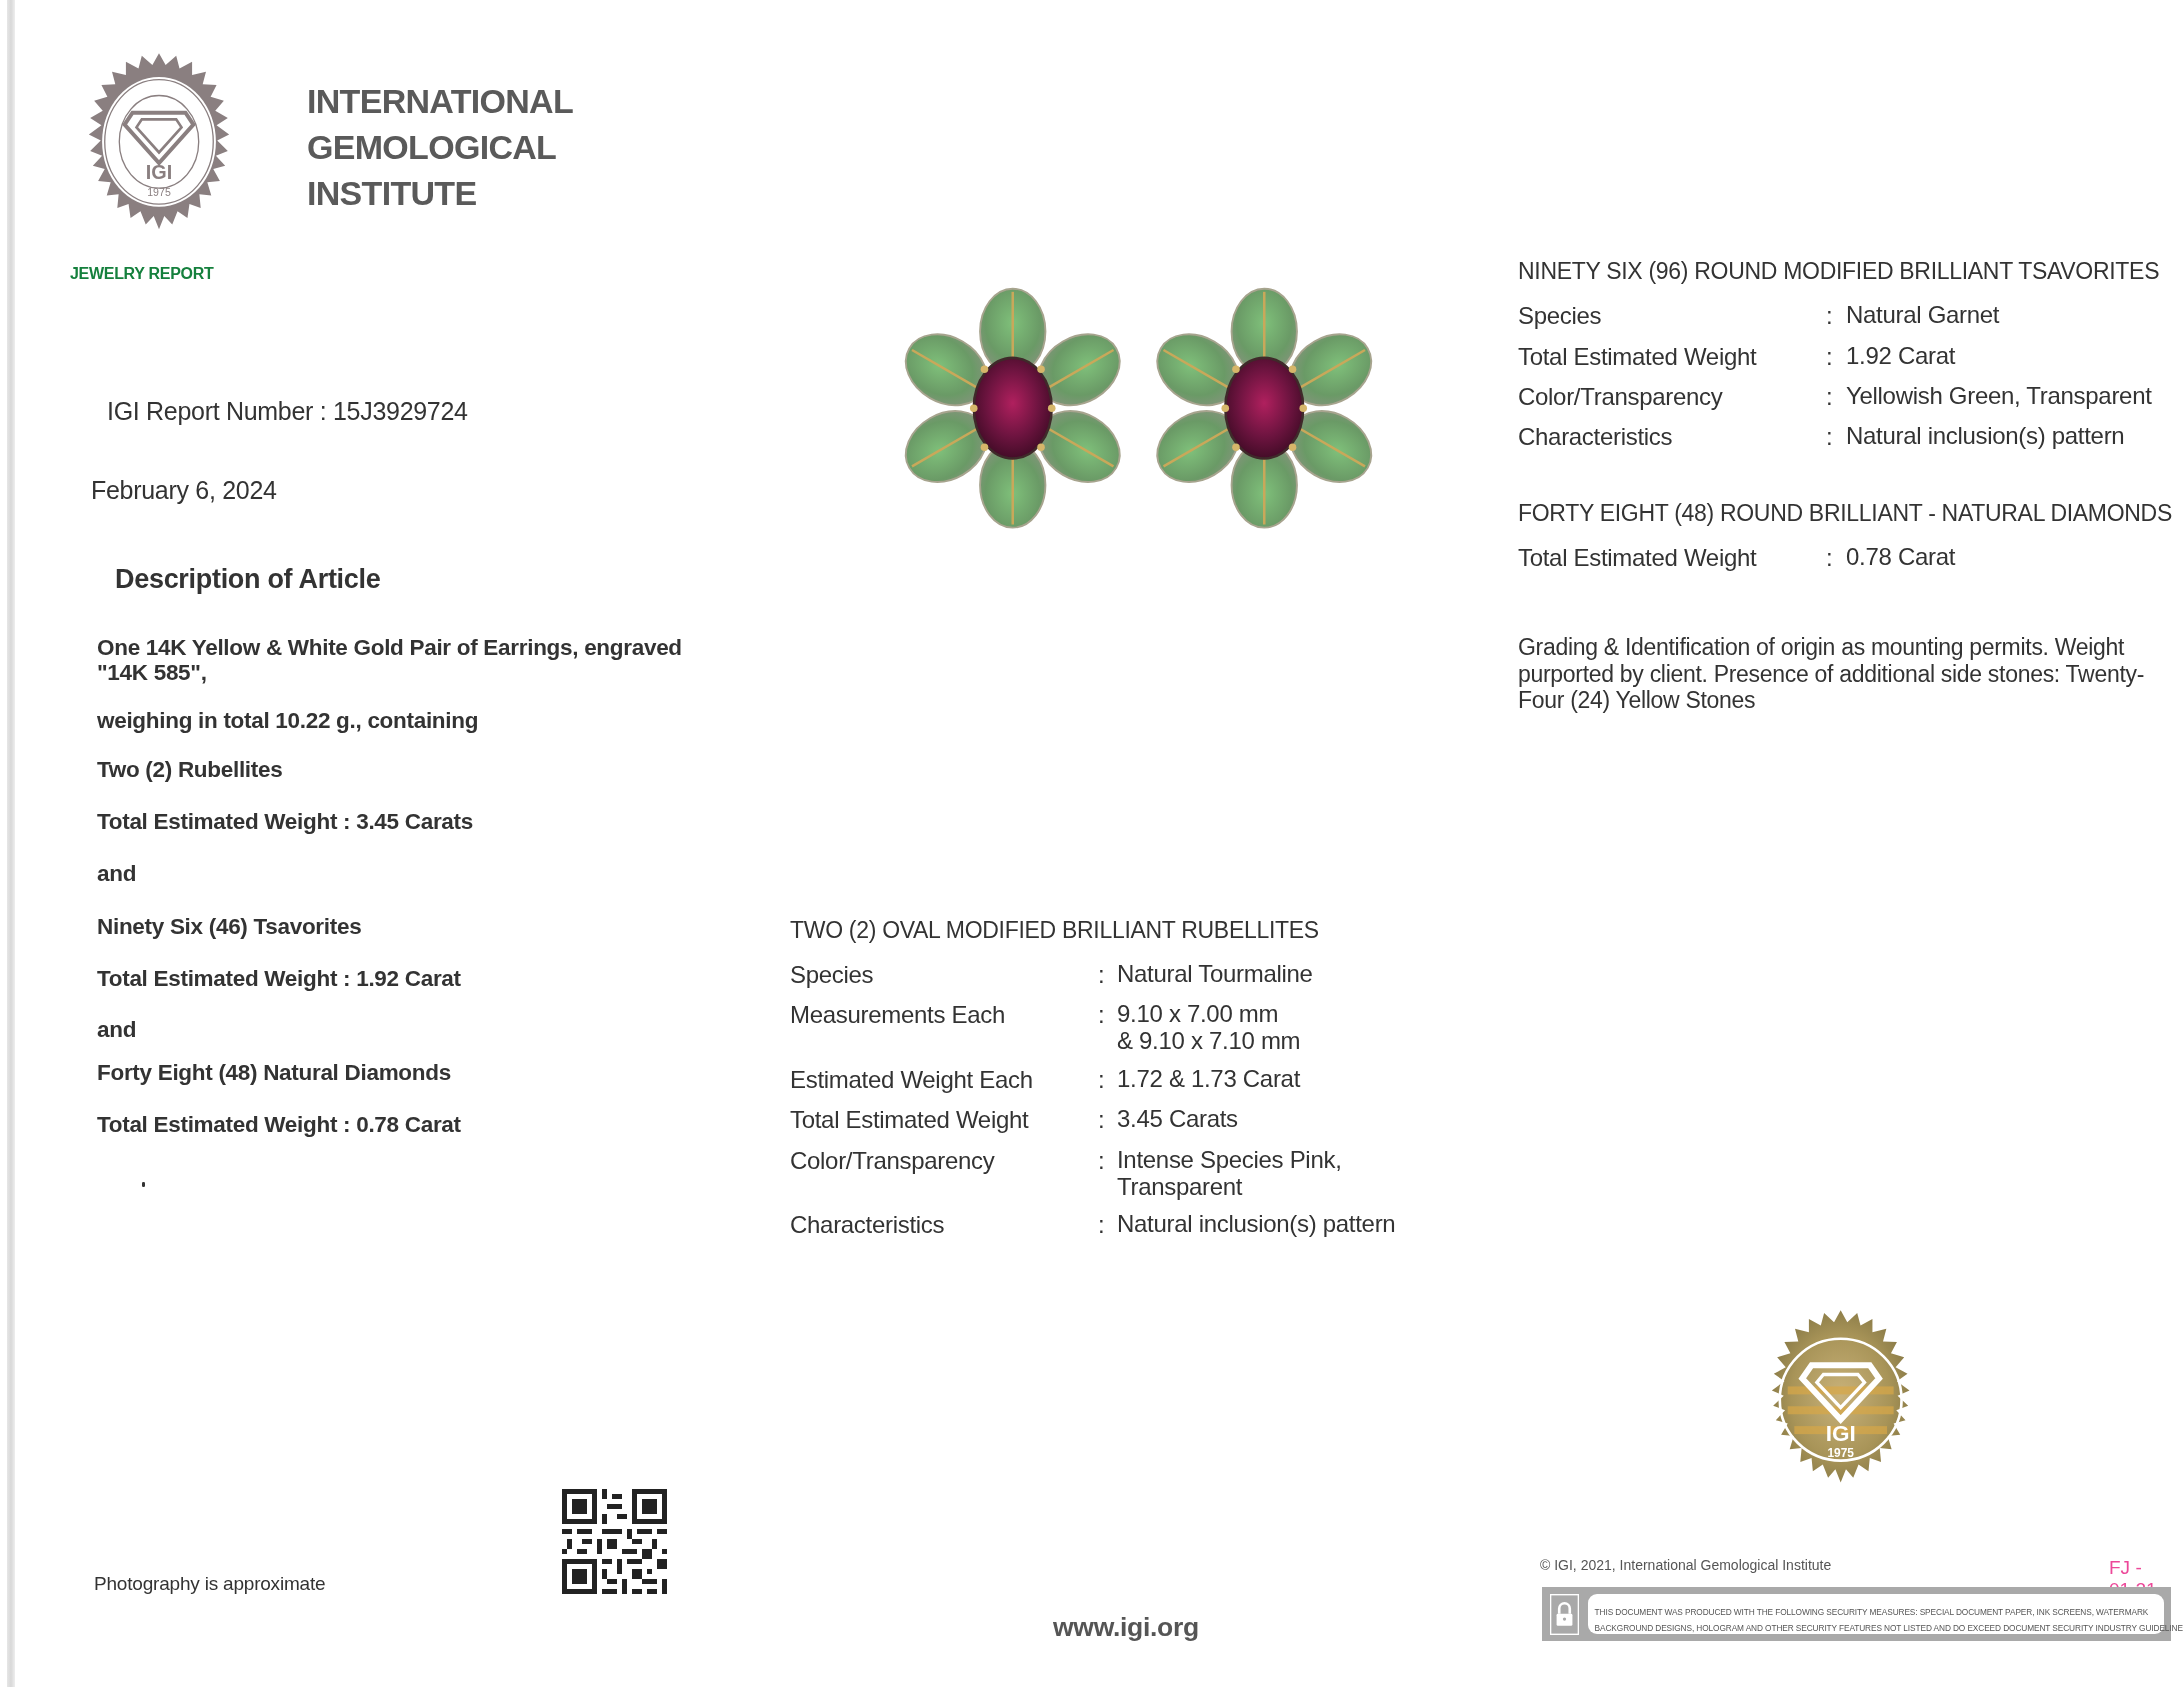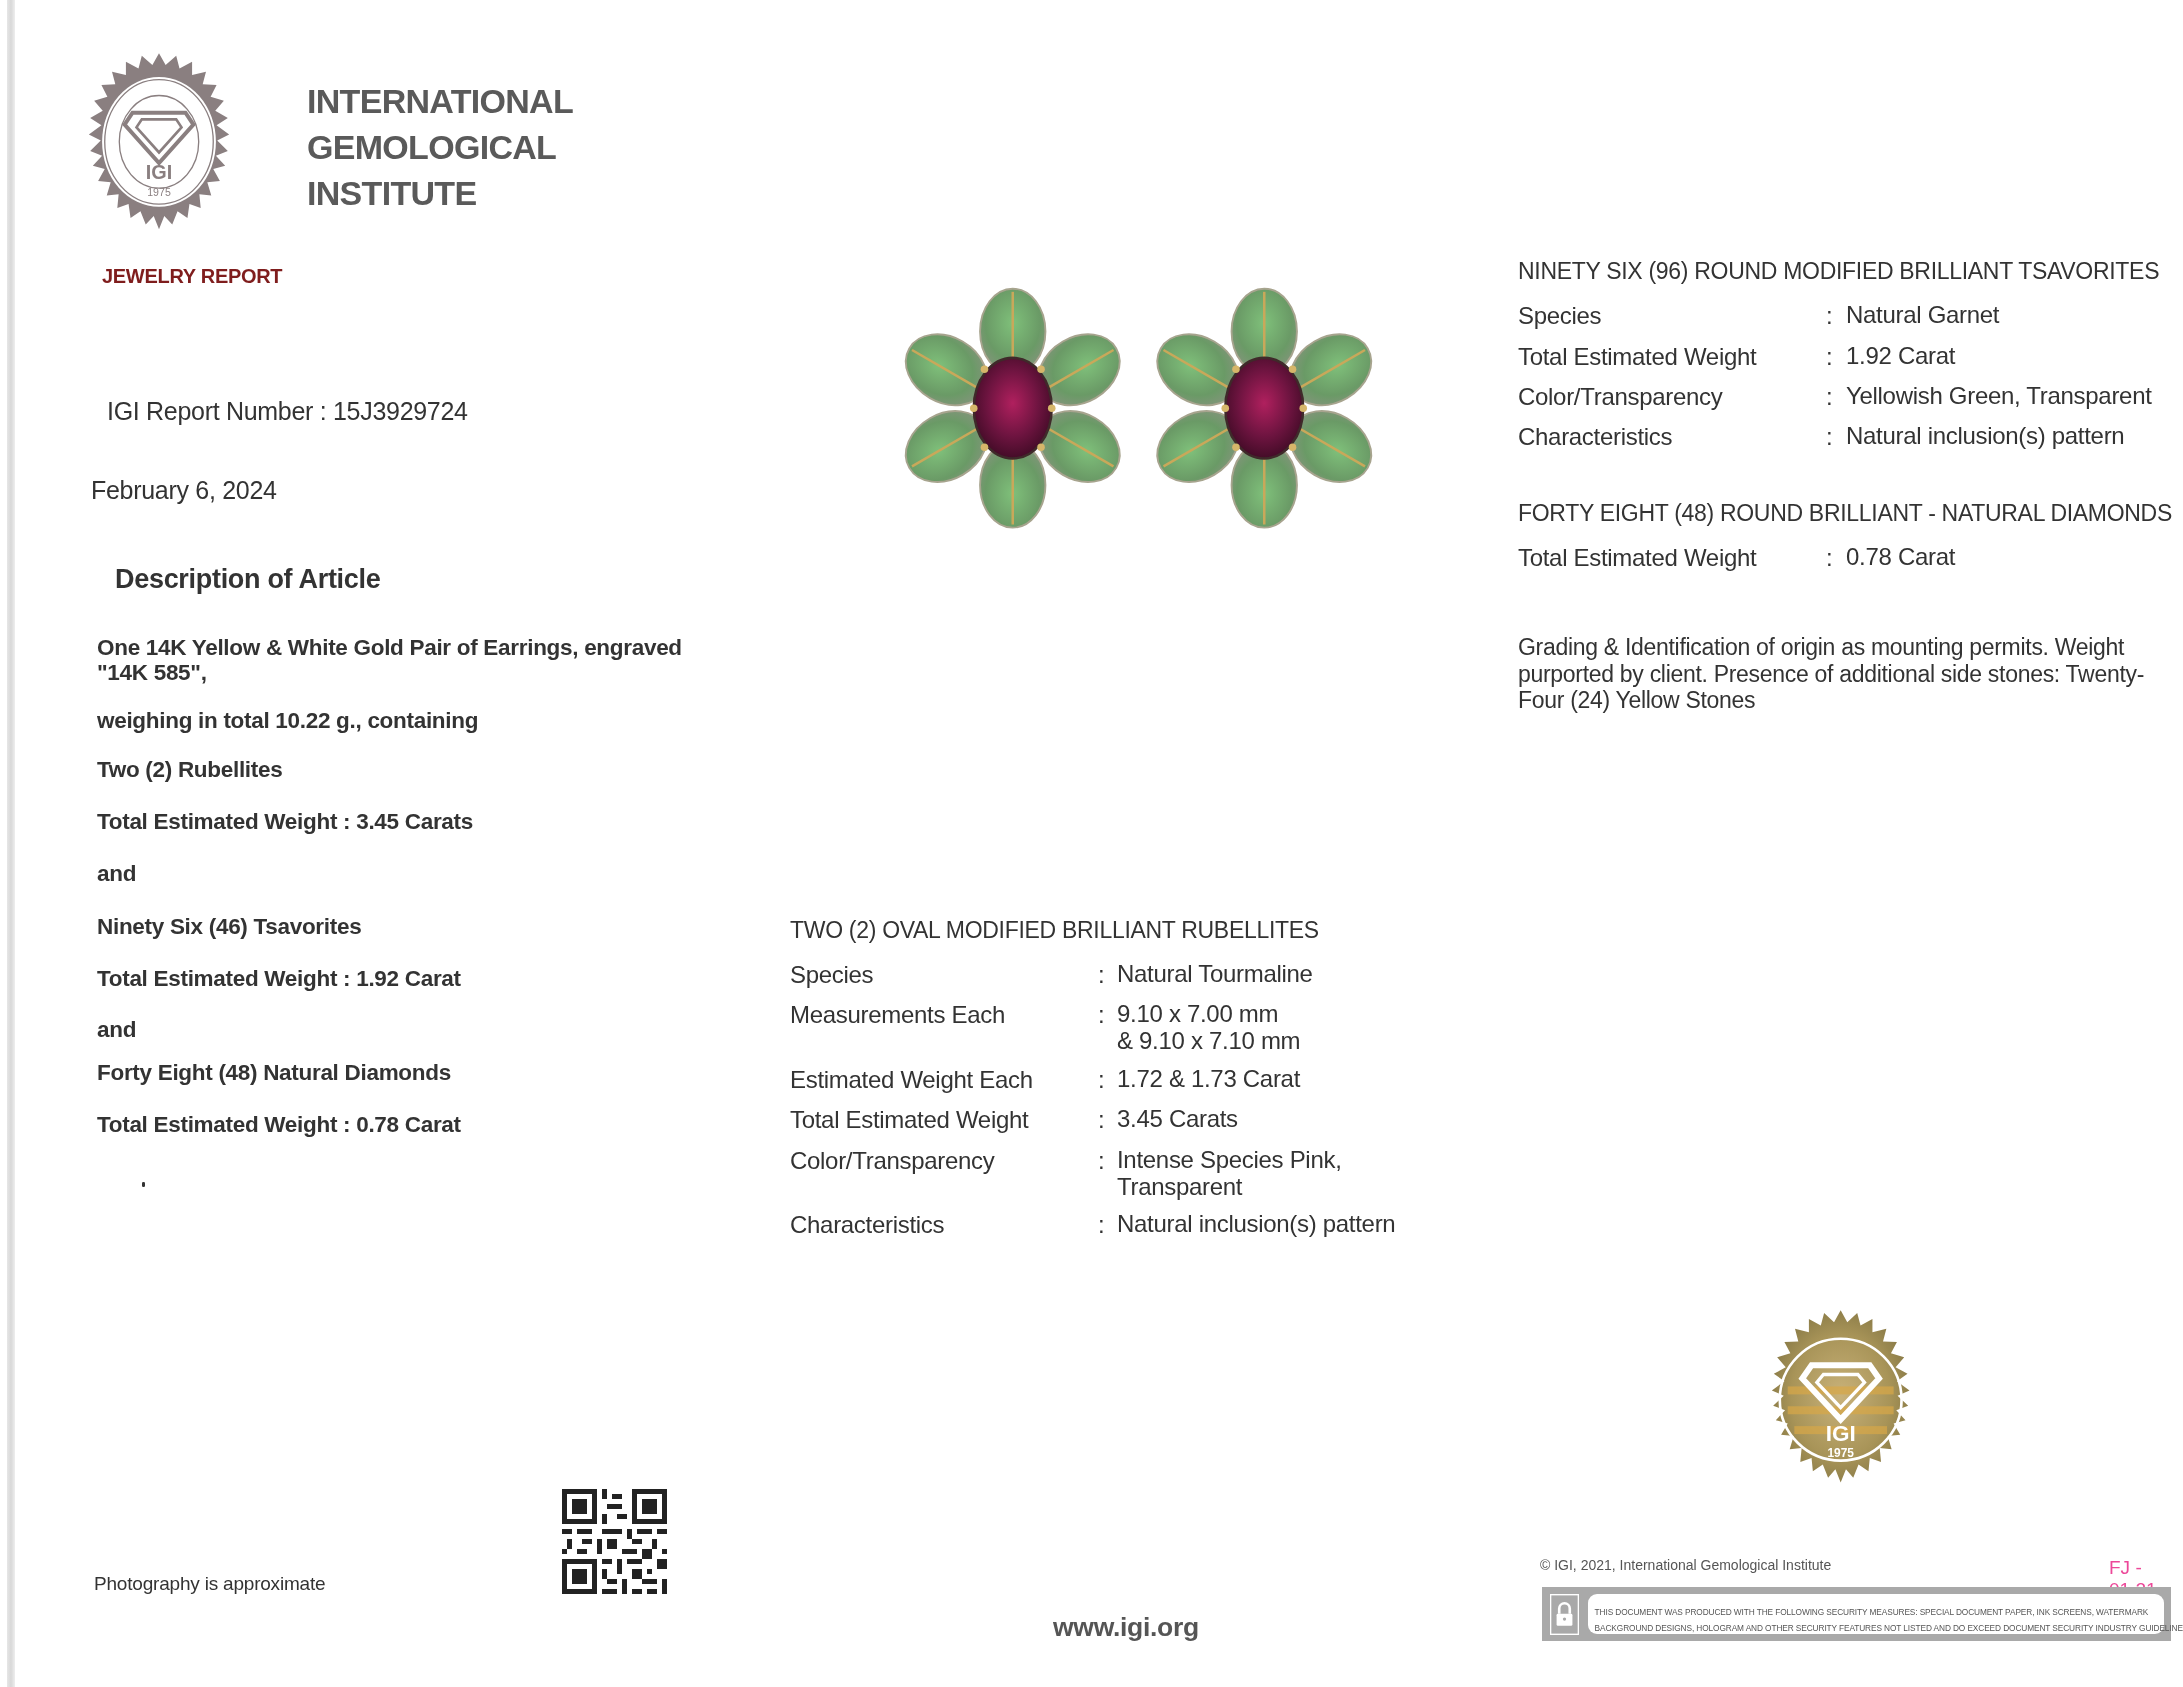--- a/index.html
+++ b/index.html
@@ -8,21 +8,21 @@
     background: #ffffff; color: #2e2e2e;
     font-family: "Liberation Sans", "DejaVu Sans", sans-serif;
   }
   .abs { position: absolute; }
   .edge-bar { left: 6.6px; top: 0; width: 8px; height: 1687px; background: linear-gradient(90deg,#e6e6e6,#d8d8d8,#eeeeee); }
 
   
   .seal-logo { left: 69px; top: 53px; width: 180px; height: 183px; }
   .brand { left: 271px; top: 78px; font-weight: 700; color: #5a5a5a; font-size: 34px; line-height: 46px; letter-spacing: -0.7px; }
   .brand div { white-space: nowrap; margin-left: 36px; }
-  .report-kind { left: 70px; top: 265px; font-weight: 700; color: #7f1d1d; font-size: 20px; letter-spacing: -0.3px; margin-left: 32px; }
+  .report-kind { left: 70px; top: 265px; font-weight: 700; color: #15803d; font-size: 16px; letter-spacing: -0.3px; }
 
   .light { font-weight: 400; color: #333; letter-spacing: -0.3px; }
   .report-no { left: 107px; top: 397px; font-size: 25px; text-align: right; }
   .report-date { left: 91px; top: 476px; font-size: 25px; }
   .desc-title { left: 91px; top: 564px; font-size: 27px; font-weight: 700; color: #333; letter-spacing: -0.3px; margin-left: 24px; }
 
   .desc { left: 97px; top: 635px; width: 609px; font-size: 22.5px; font-weight: 700; color: #333; letter-spacing: -0.3px; }
   .desc .line { position: absolute; left: 0; white-space: nowrap; }
   .desc .wrap { white-space: normal; line-height: 25px; width: 609px; }
   .stray-dot { left: 142px; top: 1182px; width: 3.3px; height: 5.3px; background: #333; border-radius: 1.3px; }

